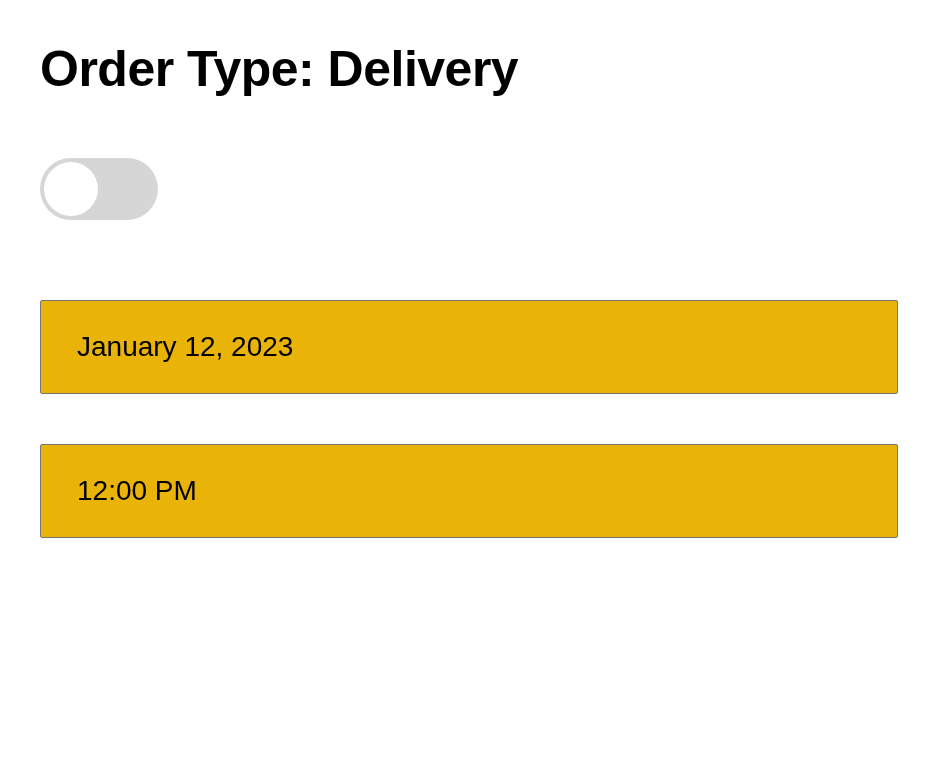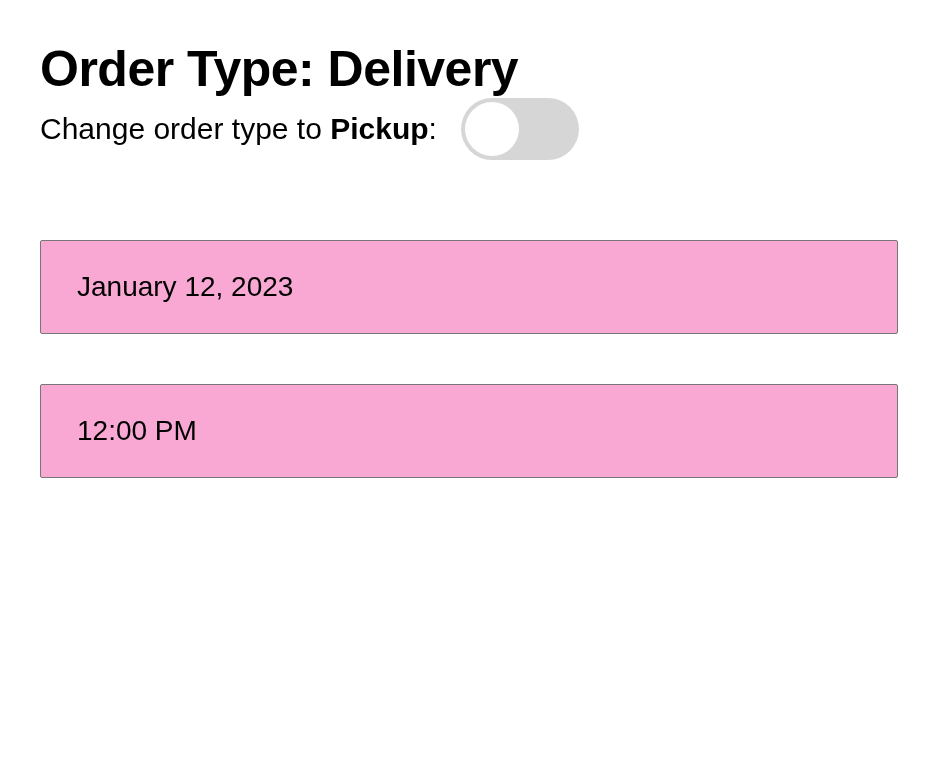--- a/index.html
+++ b/index.html
@@ -10,20 +10,21 @@
     body {
       font-family: -apple-system, BlinkMacSystemFont, "Segoe UI", Helvetica, Arial, sans-serif;
       background: #ffffff;
       padding: 40px;
       width: 938px;
       color: #000;
     }
     .page-title {
       font-size: 50px;
       font-weight: 800;
+      margin-bottom: 60px;
       letter-spacing: -0.5px;
     }
     .toggle-row {
       display: flex;
       align-items: center;
       gap: 24px;
       margin-bottom: 80px;
     }
     .toggle-label {
       font-size: 30px;
@@ -64,32 +65,31 @@
       text-underline-offset: 4px;
     }
     .text-input {
       width: 860px;
       max-width: 100%;
       font-size: 28px;
       font-family: inherit;
       padding: 30px 36px;
       border: 1px solid #777;
       border-radius: 2px;
-      background: #f9a8d4;
+      background: #eab308;
       color: #000;
       outline: none;
     }
   </style>
 </head>
 <body>
 
 <h1 class="page-title"><span>Order Type: </span><span>Delivery</span></h1>
 
 <div class="toggle-row">
-  <div class="toggle-label"><span>Change order type to </span><strong>Pickup</strong><span>:</span></div>
   <div class="toggle" role="switch" aria-checked="false">
     <div class="toggle-knob"></div>
   </div>
 </div>
 
 <div class="field-group">
   <input type="text" class="text-input" value="January 12, 2023" style="">
 </div>
 
 <div class="field-group">

